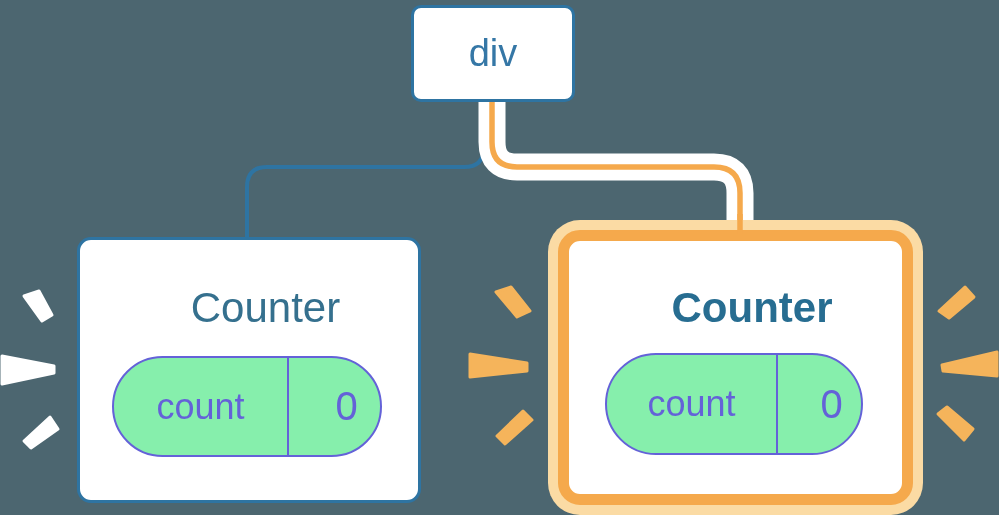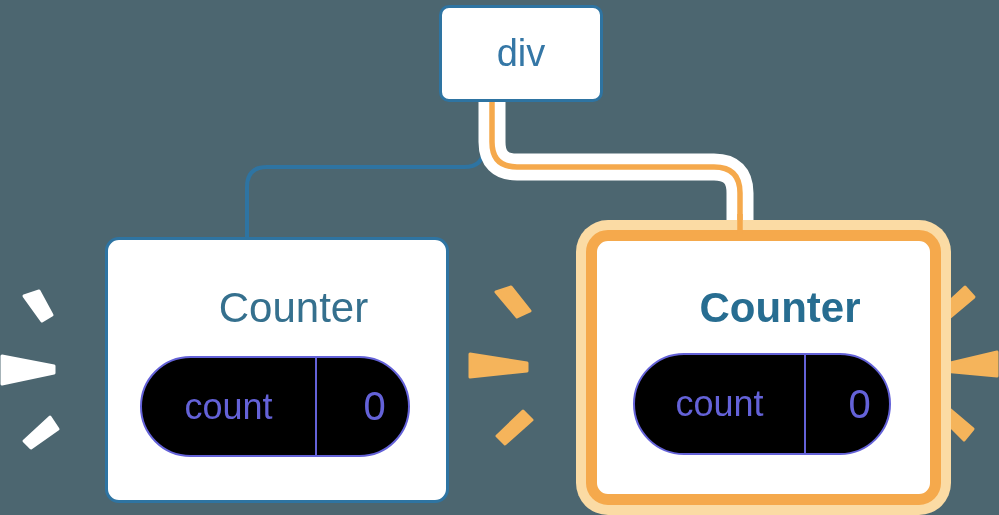--- a/index.html
+++ b/index.html
@@ -7,21 +7,21 @@
     width:999px;height:515px;overflow:hidden;
     font-family:"Liberation Sans", sans-serif;
     background:#4C6670;
   }
   .stage{position:relative;width:999px;height:515px;background:#4C6670;}
   .layer{position:absolute;left:0;top:0;width:999px;height:515px;}
   .layer.under{z-index:1;}
   .layer.over{z-index:3;pointer-events:none;}
 
   .node{
-    position:absolute;box-sizing:border-box;background:#fff;z-index:2;margin-left:28px;
+    position:absolute;box-sizing:border-box;background:#fff;z-index:2;
   }
   .root-node{
     left:411px;top:5px;width:164px;height:97px;
     border:3.5px solid #2E74A2;border-radius:10px;
     display:flex;align-items:center;justify-content:center;
     color:#3577A6;font-size:38px;font-weight:500;
   }
   .card{border-radius:14px;}
   .card-left{
     left:77px;top:237px;width:344px;height:266px;
@@ -36,21 +36,21 @@
     position:absolute;left:0;right:0;text-align:center;
     font-size:42px;line-height:48px;white-space:nowrap;padding-left:33px;
   }
   .card-left .card-title{top:44px;color:#35708E;font-weight:500;}
   .card-right .card-title{top:43px;color:#276D91;font-weight:700;}
 
   .pill{
     position:absolute;box-sizing:border-box;
     border:2.5px solid #6462D8;border-radius:51px;
     display:flex;align-items:stretch;overflow:hidden;
-    color:#6462D8;background:#000000;gap:24px;
+    color:#6462D8;background:#86efac;gap:24px;
   }
   .card-left .pill{left:32px;top:116px;width:270px;height:101px;}
   .card-right .pill{left:36px;top:112px;width:258px;height:102px;}
   .pill-key{
     display:flex;align-items:center;justify-content:center;
     border-right:2.5px solid #6462D8;font-size:36px;
   }
   .card-left .pill-key{width:173px;}
   .card-right .pill-key{width:169px;}
   .pill-value{

